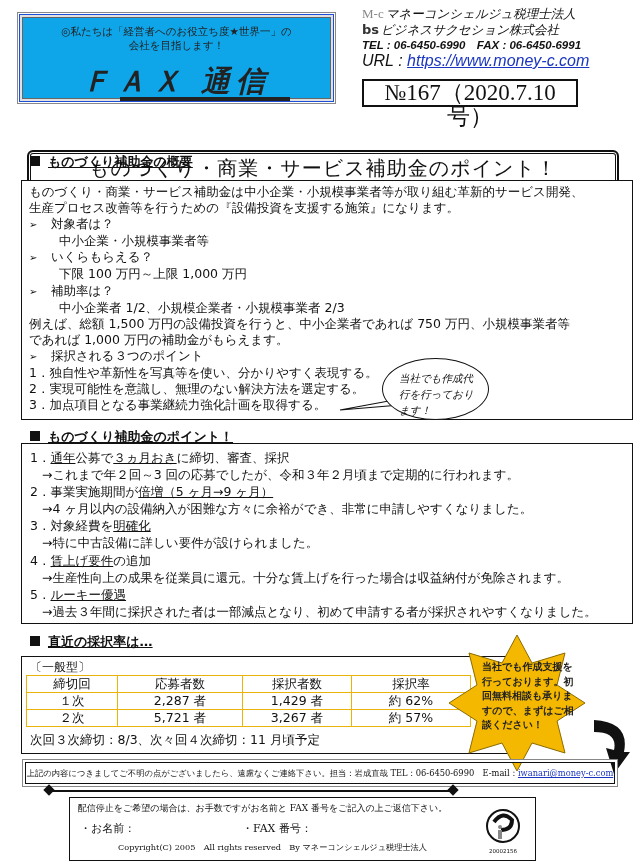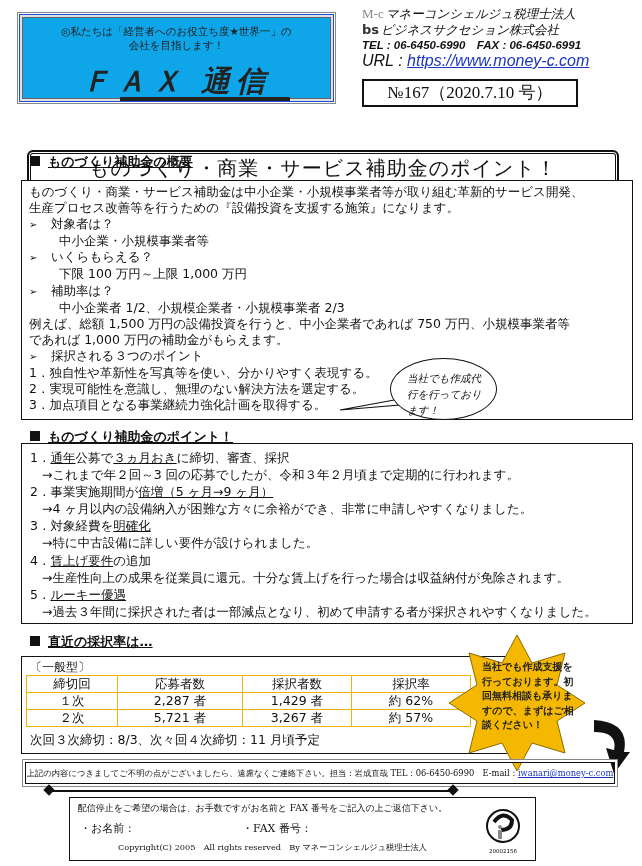--- a/index.html
+++ b/index.html
@@ -21,38 +21,38 @@
   
   .co { left:362px; top:6px; font-size:12px; line-height:15px; }
   .co .name { font-style:italic; font-size:12.5px; }
   .co .logo { font-family:"Liberation Serif", serif; color:#888; font-size:13px; margin-right:2px; }
   .co .logo2 { font-weight:bold; color:#333; font-size:13px; margin-right:2px; }
   .co .tel { font-family:"Liberation Sans", sans-serif; font-style:italic; font-weight:bold; font-size:11.5px; }
   .co .url { font-family:"Liberation Sans", sans-serif; font-style:italic; font-weight:normal; font-size:16px; }
   .co .url a { color:#1a35c0; text-decoration:underline; }
 
   .issue { left:362px; top:79px; width:212px; height:24px; border:2px solid #111;
-           font-family:"Liberation Serif", serif; font-size:17px; line-height:24px; text-align:center; }
+           font-family:"Liberation Serif", serif; font-size:23px; line-height:24px; text-align:center; }
 
   
   .headline { left:27px; top:115px; width:588px; height:32px; border:2px solid #111; border-radius:6px;
               box-shadow: inset 0 0 0 1px #fff, inset 0 0 0 2px #111;
               font-family:"DejaVu Serif", serif; font-size:20px; line-height:32px; text-align:center; letter-spacing:1px;margin-top:35px; }
 
   .sec-title { font-size:13px; font-weight:bold; }
   .sec-title .sq { display:inline-block; width:10px; height:10px; background:#111; margin-right:8px; vertical-align:0px; }
   .sec-title .t { text-decoration:underline; }
 
   .box { border:1.5px solid #111; background:#fff; }
   .b1-inner { position:absolute; left:7px; top:3px; width:610px; font-size:12.5px; line-height:16.1px; }
   .line { white-space:nowrap; }
   .ind { padding-left:30px; }
   .bul { display:inline-block; width:22px; font-size:10px; }
 
-  .bubble { left:390px; top:358px; width:105px; height:60px; border:1.3px solid #111;
+  .bubble { left:382px; top:358px; width:105px; height:60px; border:1.3px solid #111;
             border-radius:50%; background:#fff; }
   .bubble-text { position:absolute; left:16px; top:11px; font-size:10.5px; font-style:italic; line-height:16px; }
 
   .b2 { left:21px; top:443px; width:610px; height:179px; }
   .b2-inner { position:absolute; left:8px; top:5px; font-size:12.5px; line-height:17.1px; }
   .u { text-decoration:underline; }
 
   .b3 { left:21px; top:656px; width:495px; height:96px; }
   .rate-tbl { position:absolute; left:4px; top:18px; border-collapse:collapse; font-size:12.5px; }
   .rate-tbl td, .rate-tbl th { border:1px solid #eab308; text-align:center; font-weight:normal; height:16px; padding:0; line-height:16px; }

